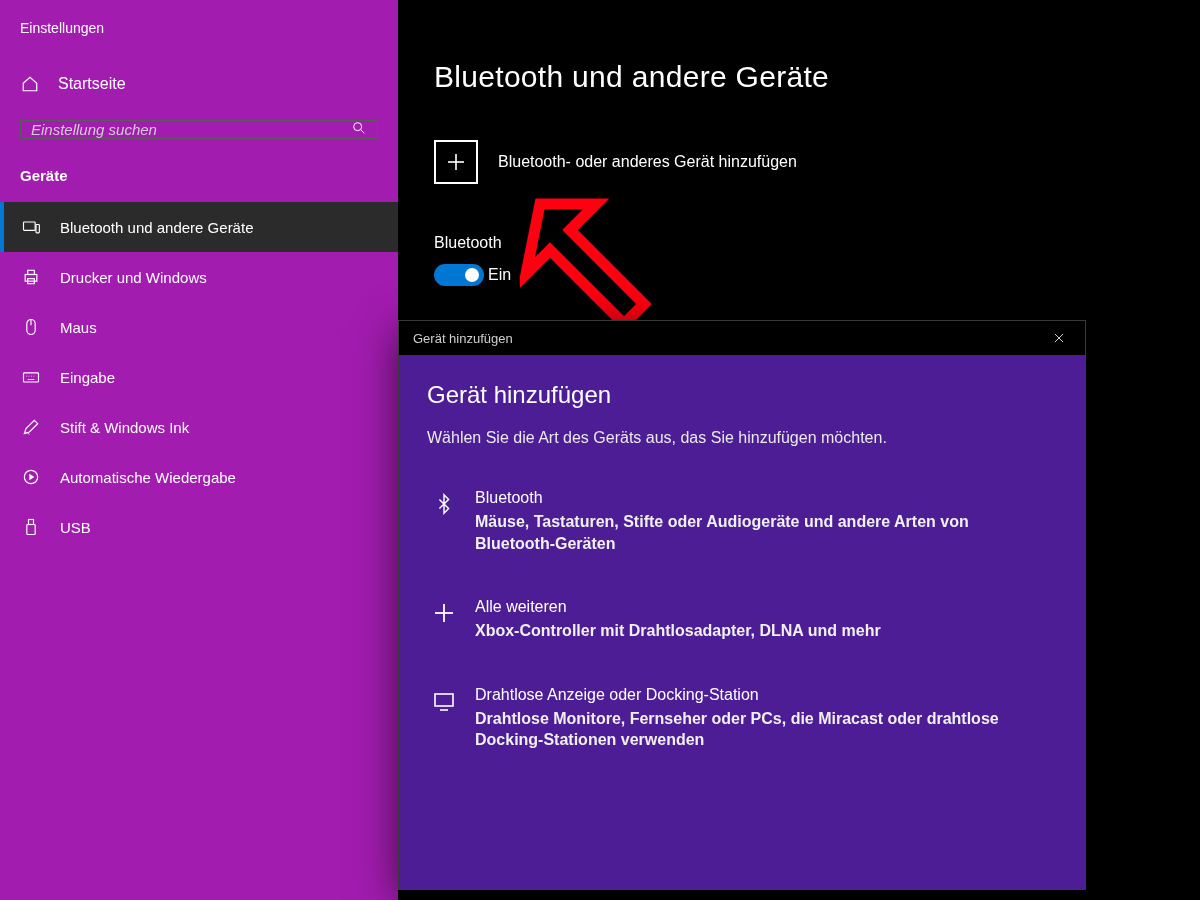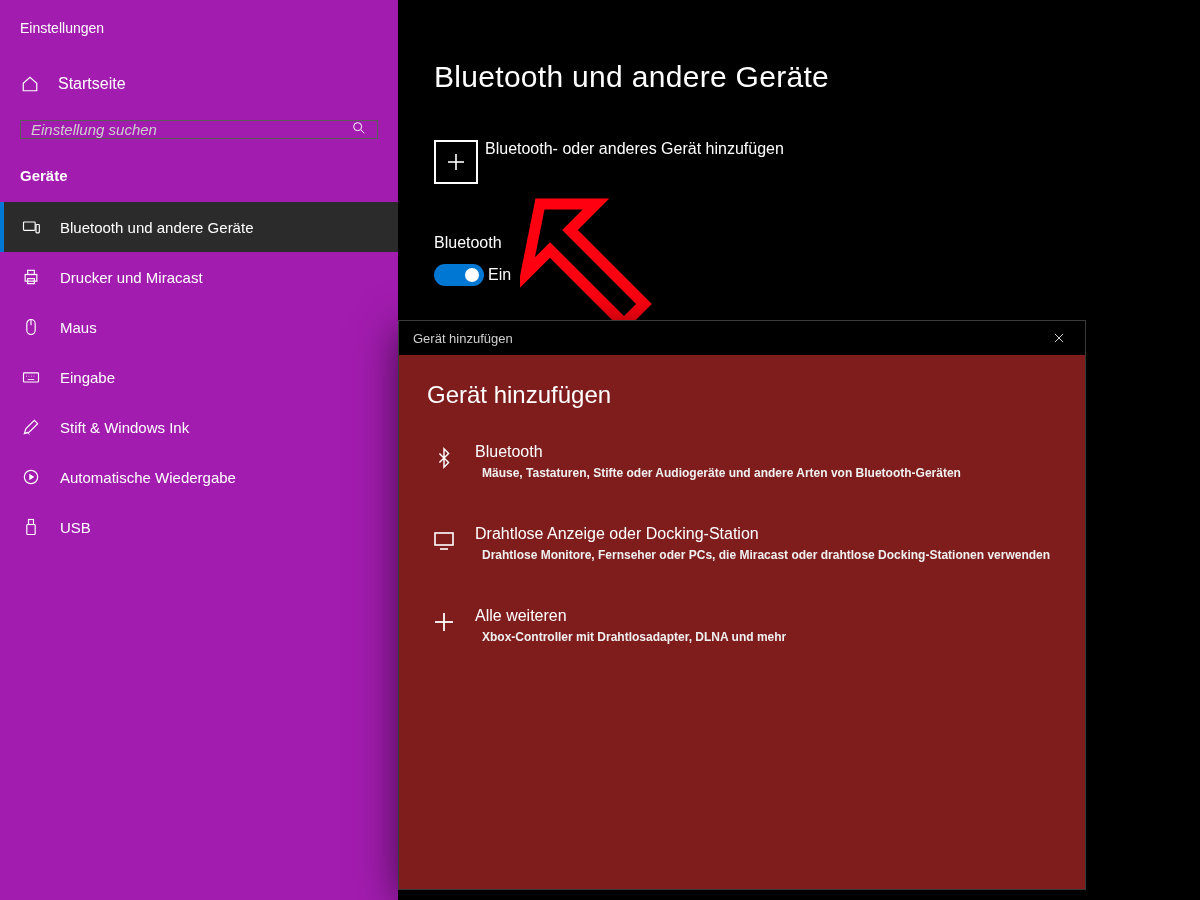--- a/index.html
+++ b/index.html
@@ -62,21 +62,21 @@
 .main {
   position: absolute; left: 398px; top: 0; right: 0; height: 900px;
   background: #000;
   padding: 60px 0 0 36px;
 }
 .page-title {
   font-size: 30px; font-weight: 400; letter-spacing: 0.3px;
   margin-bottom: 46px;
 }
 .add-device-row {
-  display: flex; align-items: flex-start; gap: 7px;
+  display: flex; align-items: center; gap: 20px;
   cursor: pointer;
   margin-bottom: 50px;
 }
 .plus-box {
   width: 44px; height: 44px;
   border: 2px solid #fff;
   display:flex; align-items:center; justify-content:center;
 }
 .plus-box svg { width: 24px; height: 24px; }
 .add-device-label { font-size: 16px; }
@@ -97,21 +97,21 @@
   position: absolute;
   left: 520px; top: 188px;
   pointer-events: none;
 }
 
 
 .dialog {
   position: absolute;
   left: 398px; top: 320px;
   width: 688px; height: 570px;
-  background: #7f1d1d;
+  background: #4c1d95;
   border: 1px solid #3a3a3a;
   box-shadow: 0 10px 40px rgba(0,0,0,.6);
 }
 .dialog-titlebar {
   height: 34px; background: #000;
   display:flex; align-items:center; justify-content:space-between;
   padding: 0 6px 0 14px;
   font-size: 13px; color:#cfcfcf;
 }
 .dialog-titlebar .close {
@@ -122,21 +122,21 @@
 .dialog-heading { font-size: 24px; font-weight: 400; margin-bottom: 20px; }
 .dialog-sub { font-size: 16px; color:#eaeaea; margin-bottom: 28px; }
 .opt {
   display:flex; gap: 18px; align-items:flex-start;
   padding: 14px 4px;
   cursor:pointer;
 }
 .opt + .opt { margin-top: 16px; }
 .opt .oicon { width: 26px; height: 26px; display:flex; align-items:center; justify-content:center; flex-shrink:0; margin-top:2px; }
 .opt-title { font-size: 16px; font-weight: 400; margin-bottom: 4px; }
-.opt-desc { font-size: 12px; font-weight: 600; color:#f0f0f0; line-height:1.35;margin-left:7px; }
+.opt-desc { font-size: 16px; font-weight: 600; color:#f0f0f0; line-height:1.35; }
 svg { stroke: #fff; fill: none; }
 </style>
 </head>
 <body>
 
 <div class="sidebar">
   <div class="app-title">Einstellungen</div>
 
   <div class="home-row">
     <span class="icon">
@@ -169,21 +169,21 @@
     <span>Bluetooth und andere Geräte</span>
   </div>
   <div class="nav-item">
     <span class="icon">
       <svg viewBox="0 0 24 24" width="20" height="20">
           <rect x="5" y="9" width="14" height="8" stroke-width="1.4"></rect>
           <rect x="8" y="4" width="8" height="5" stroke-width="1.4"></rect>
           <rect x="8" y="14" width="8" height="6" stroke-width="1.4"></rect>
         </svg>
     </span>
-    <span>Drucker und Miracast</span>
+    <span>Drucker und Windows</span>
   </div>
   <div class="nav-item">
     <span class="icon">
       <svg viewBox="0 0 24 24" width="20" height="20">
           <rect x="7" y="3" width="10" height="18" rx="5" stroke-width="1.4"></rect>
           <line x1="12" y1="3" x2="12" y2="10" stroke-width="1.4"></line>
         </svg>
     </span>
     <span>Maus</span>
   </div>
@@ -266,52 +266,53 @@
     <span>Gerät hinzufügen</span>
     <div class="close">
       <svg viewBox="0 0 24 24" width="14" height="14">
           <line x1="5" y1="5" x2="19" y2="19" stroke-width="1.4"></line>
           <line x1="19" y1="5" x2="5" y2="19" stroke-width="1.4"></line>
         </svg>
     </div>
   </div>
   <div class="dialog-body">
     <div class="dialog-heading">Gerät hinzufügen</div>
+    <div class="dialog-sub">Wählen Sie die Art des Geräts aus, das Sie hinzufügen möchten.</div>
 
     <div class="opt">
       <span class="oicon">
         <svg viewBox="0 0 24 24" width="22" height="22">
             <path d="M7 7 L17 17 L12 22 L12 2 L17 7 L7 17" stroke-width="1.6"></path>
           </svg>
       </span>
       <div>
         <div class="opt-title">Bluetooth</div>
         <div class="opt-desc">Mäuse, Tastaturen, Stifte oder Audiogeräte und andere Arten von Bluetooth-Geräten</div>
+      </div>
+    </div>
+
+    <div class="opt">
+      <span class="oicon">
+        <svg viewBox="0 0 24 24" width="24" height="24">
+            <line x1="12" y1="3" x2="12" y2="21" stroke-width="1.8"></line>
+            <line x1="3" y1="12" x2="21" y2="12" stroke-width="1.8"></line>
+          </svg>
+      </span>
+      <div>
+        <div class="opt-title">Alle weiteren</div>
+        <div class="opt-desc">Xbox-Controller mit Drahtlosadapter, DLNA und mehr</div>
       </div>
     </div>
 
     <div class="opt">
       <span class="oicon">
         <svg viewBox="0 0 24 24" width="24" height="24">
             <rect x="3" y="5" width="18" height="12" stroke-width="1.6"></rect>
             <line x1="8" y1="21" x2="16" y2="21" stroke-width="1.6"></line>
           </svg>
       </span>
       <div>
         <div class="opt-title">Drahtlose Anzeige oder Docking-Station</div>
         <div class="opt-desc">Drahtlose Monitore, Fernseher oder PCs, die Miracast oder drahtlose Docking-Stationen verwenden</div>
       </div>
     </div>
-
-    <div class="opt">
-      <span class="oicon">
-        <svg viewBox="0 0 24 24" width="24" height="24">
-            <line x1="12" y1="3" x2="12" y2="21" stroke-width="1.8"></line>
-            <line x1="3" y1="12" x2="21" y2="12" stroke-width="1.8"></line>
-          </svg>
-      </span>
-      <div>
-        <div class="opt-title">Alle weiteren</div>
-        <div class="opt-desc">Xbox-Controller mit Drahtlosadapter, DLNA und mehr</div>
-      </div>
-    </div>
   </div>
 </div>
 
 </body></html>

